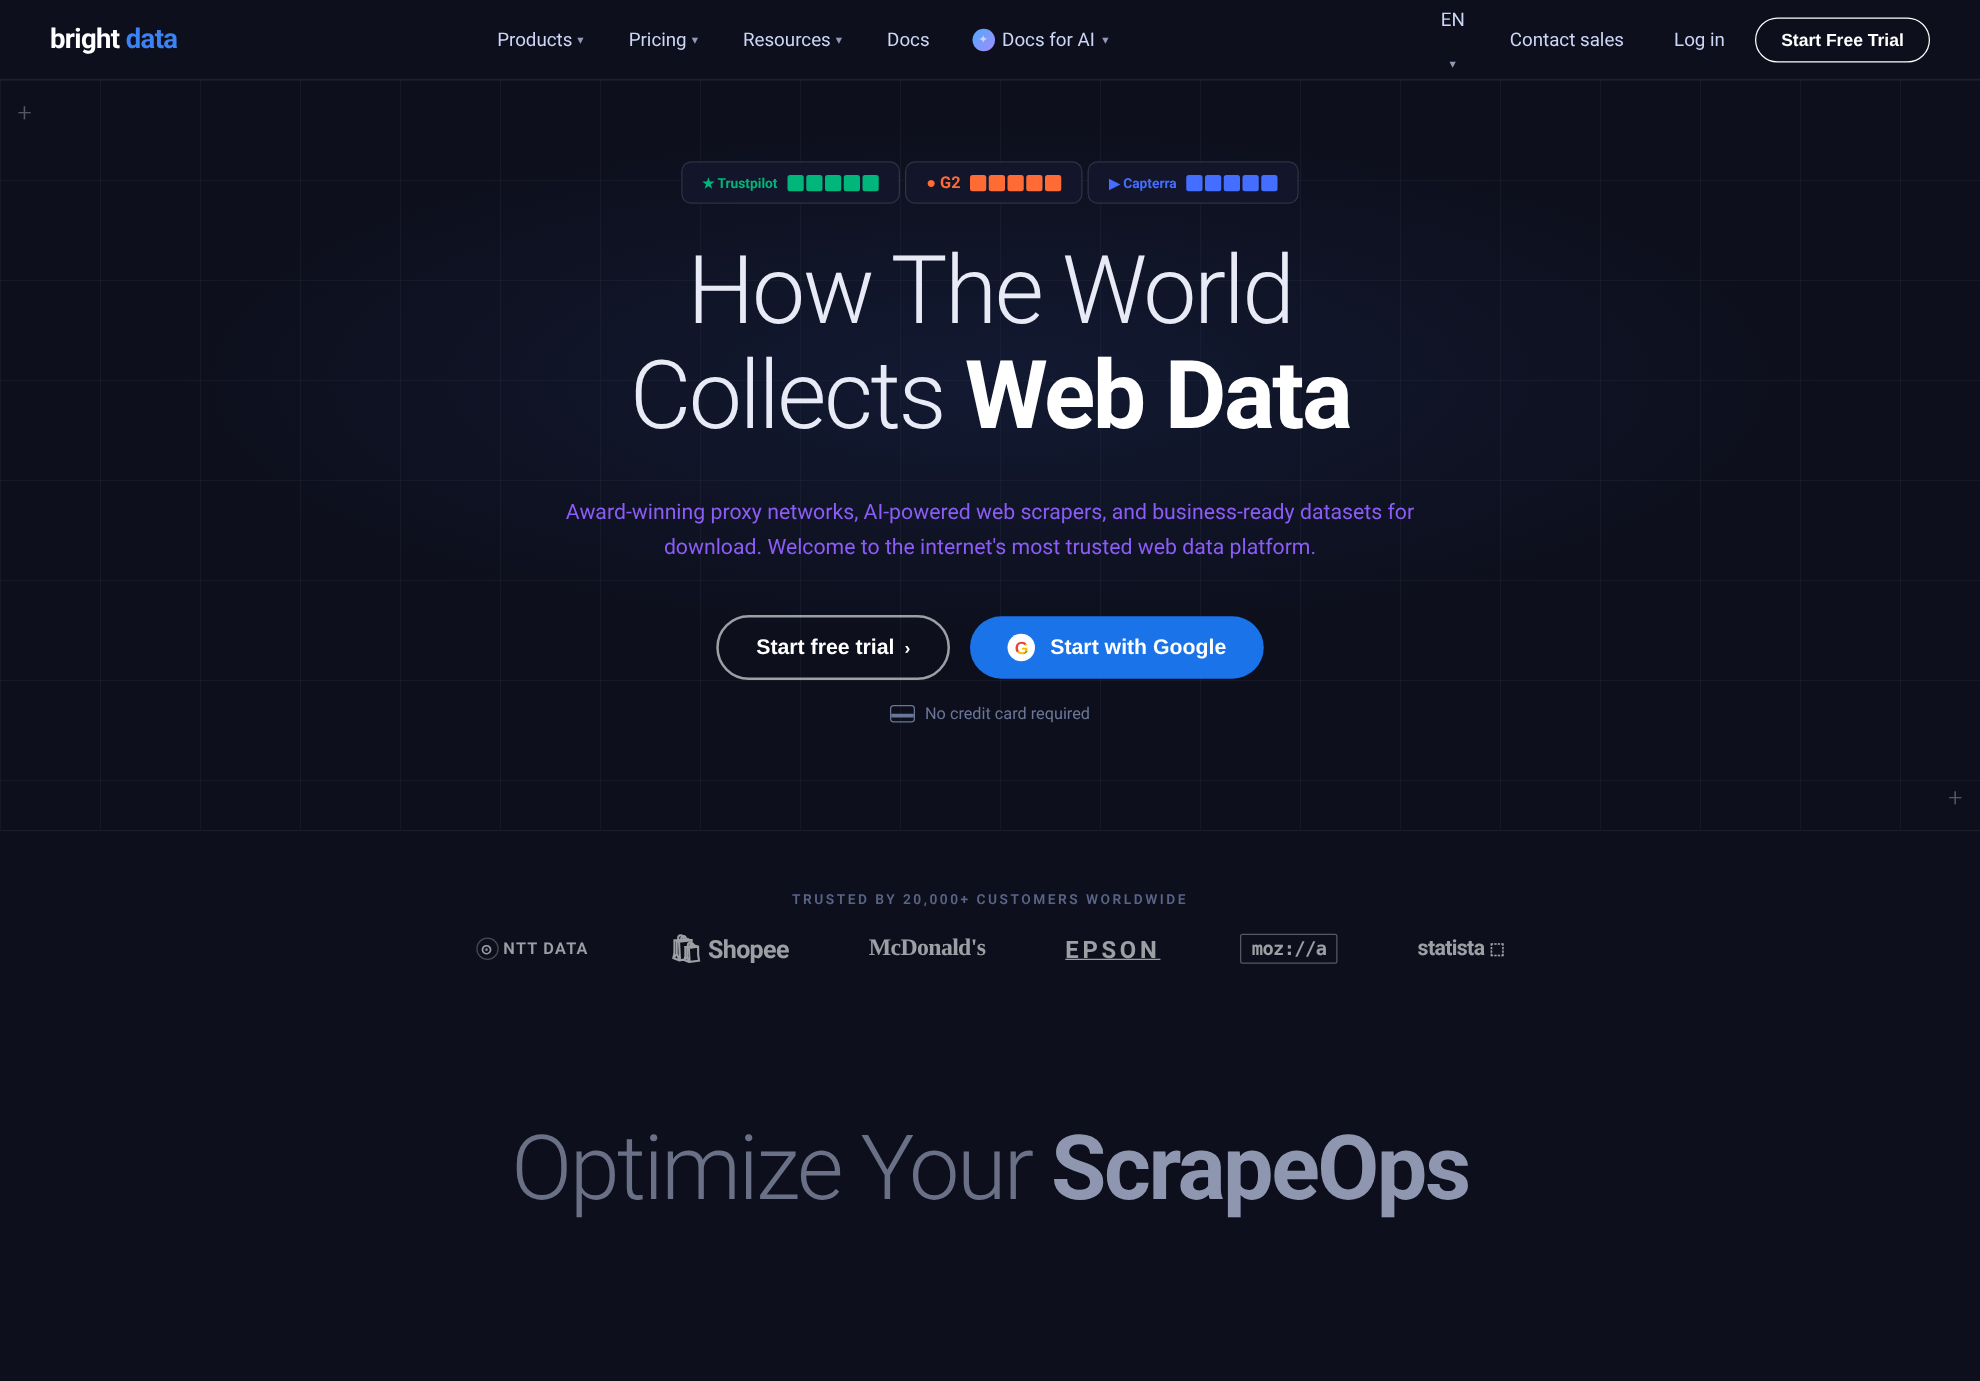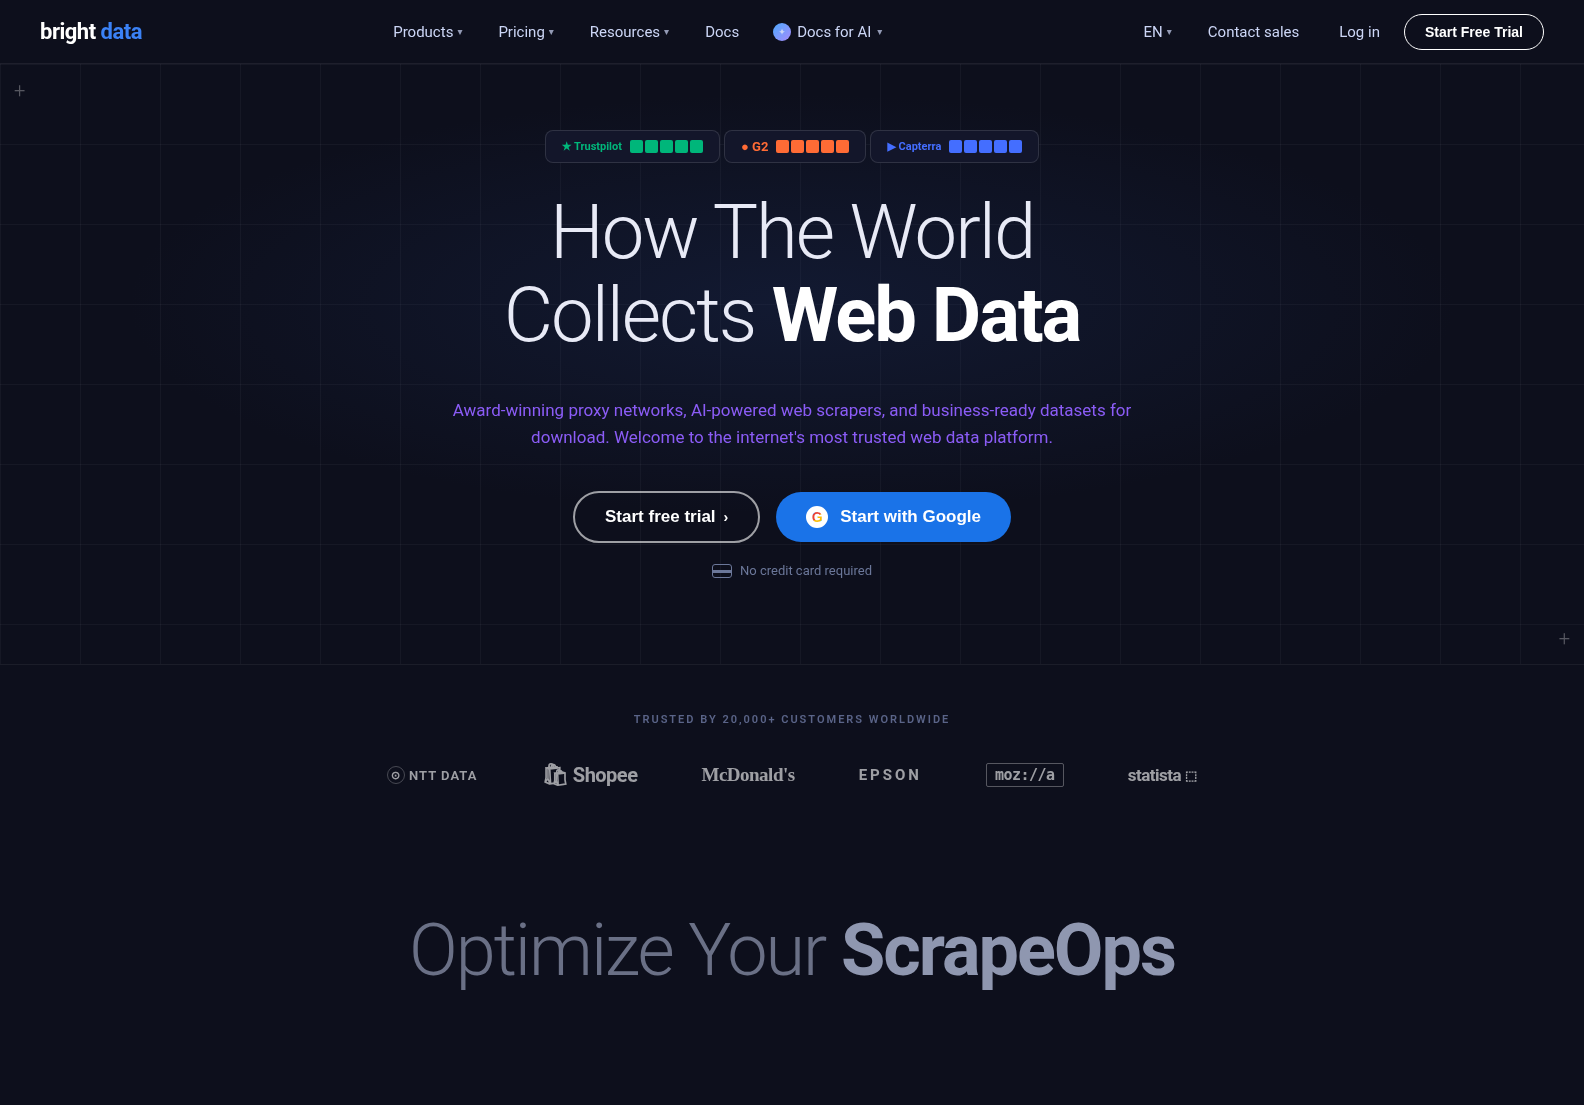--- a/index.html
+++ b/index.html
@@ -79,25 +79,26 @@
       font-size: 9px;
     }
     .nav-right {
       display: flex;
       align-items: center;
       gap: 8px;
     }
     .nav-lang {
       display: flex;
       align-items: center;
-      gap: 4px;
+      gap: 20px;
       color: #ccd6f6;
       font-size: 15px;
       padding: 8px 12px;
       cursor: pointer;
+      flex-direction: column;
     }
     .nav-contact {
       color: #ccd6f6;
       font-size: 15px;
       padding: 8px 16px;
       cursor: pointer;
       white-space: nowrap;
     }
     .nav-login {
       color: #ccd6f6;
@@ -307,21 +308,21 @@
       display: flex;
       flex-direction: column;
       align-items: center;
       border-top: 1px solid rgba(255,255,255,0.06);
     }
     .trusted-label {
       font-size: 11px;
       font-weight: 600;
       letter-spacing: 2px;
       color: #5a6488;
-      margin-bottom: 36px;
+      margin-bottom: 20px;
       text-transform: uppercase;
     }
     .logos-row {
       display: flex;
       align-items: center;
       justify-content: center;
       gap: 64px;
       flex-wrap: wrap;
     }
     .logo-item {
@@ -332,21 +333,21 @@
       letter-spacing: -0.5px;
       white-space: nowrap;
       display: flex;
       align-items: center;
       gap: 4px;
     }
 
     .ntt-logo { font-size: 13px; font-weight: 600; letter-spacing: 1px; }
     .shopee-logo { font-size: 18px; }
     .mcdonalds-logo { font-size: 19px; font-family: Georgia, serif; }
-    .epson-logo { font-size: 15px; letter-spacing: 3px; }
+    .epson-logo { font-size: 19px; letter-spacing: 3px; text-decoration: underline; }
     .mozilla-logo { font-size: 15px; font-family: monospace; border: 1.5px solid rgba(255,255,255,0.5); padding: 2px 8px; border-radius: 2px; }
     .statista-logo { font-size: 17px; }
 
     
     .bottom-section {
       padding: 60px 40px 0;
       display: flex;
       flex-direction: column;
       align-items: center;
     }

